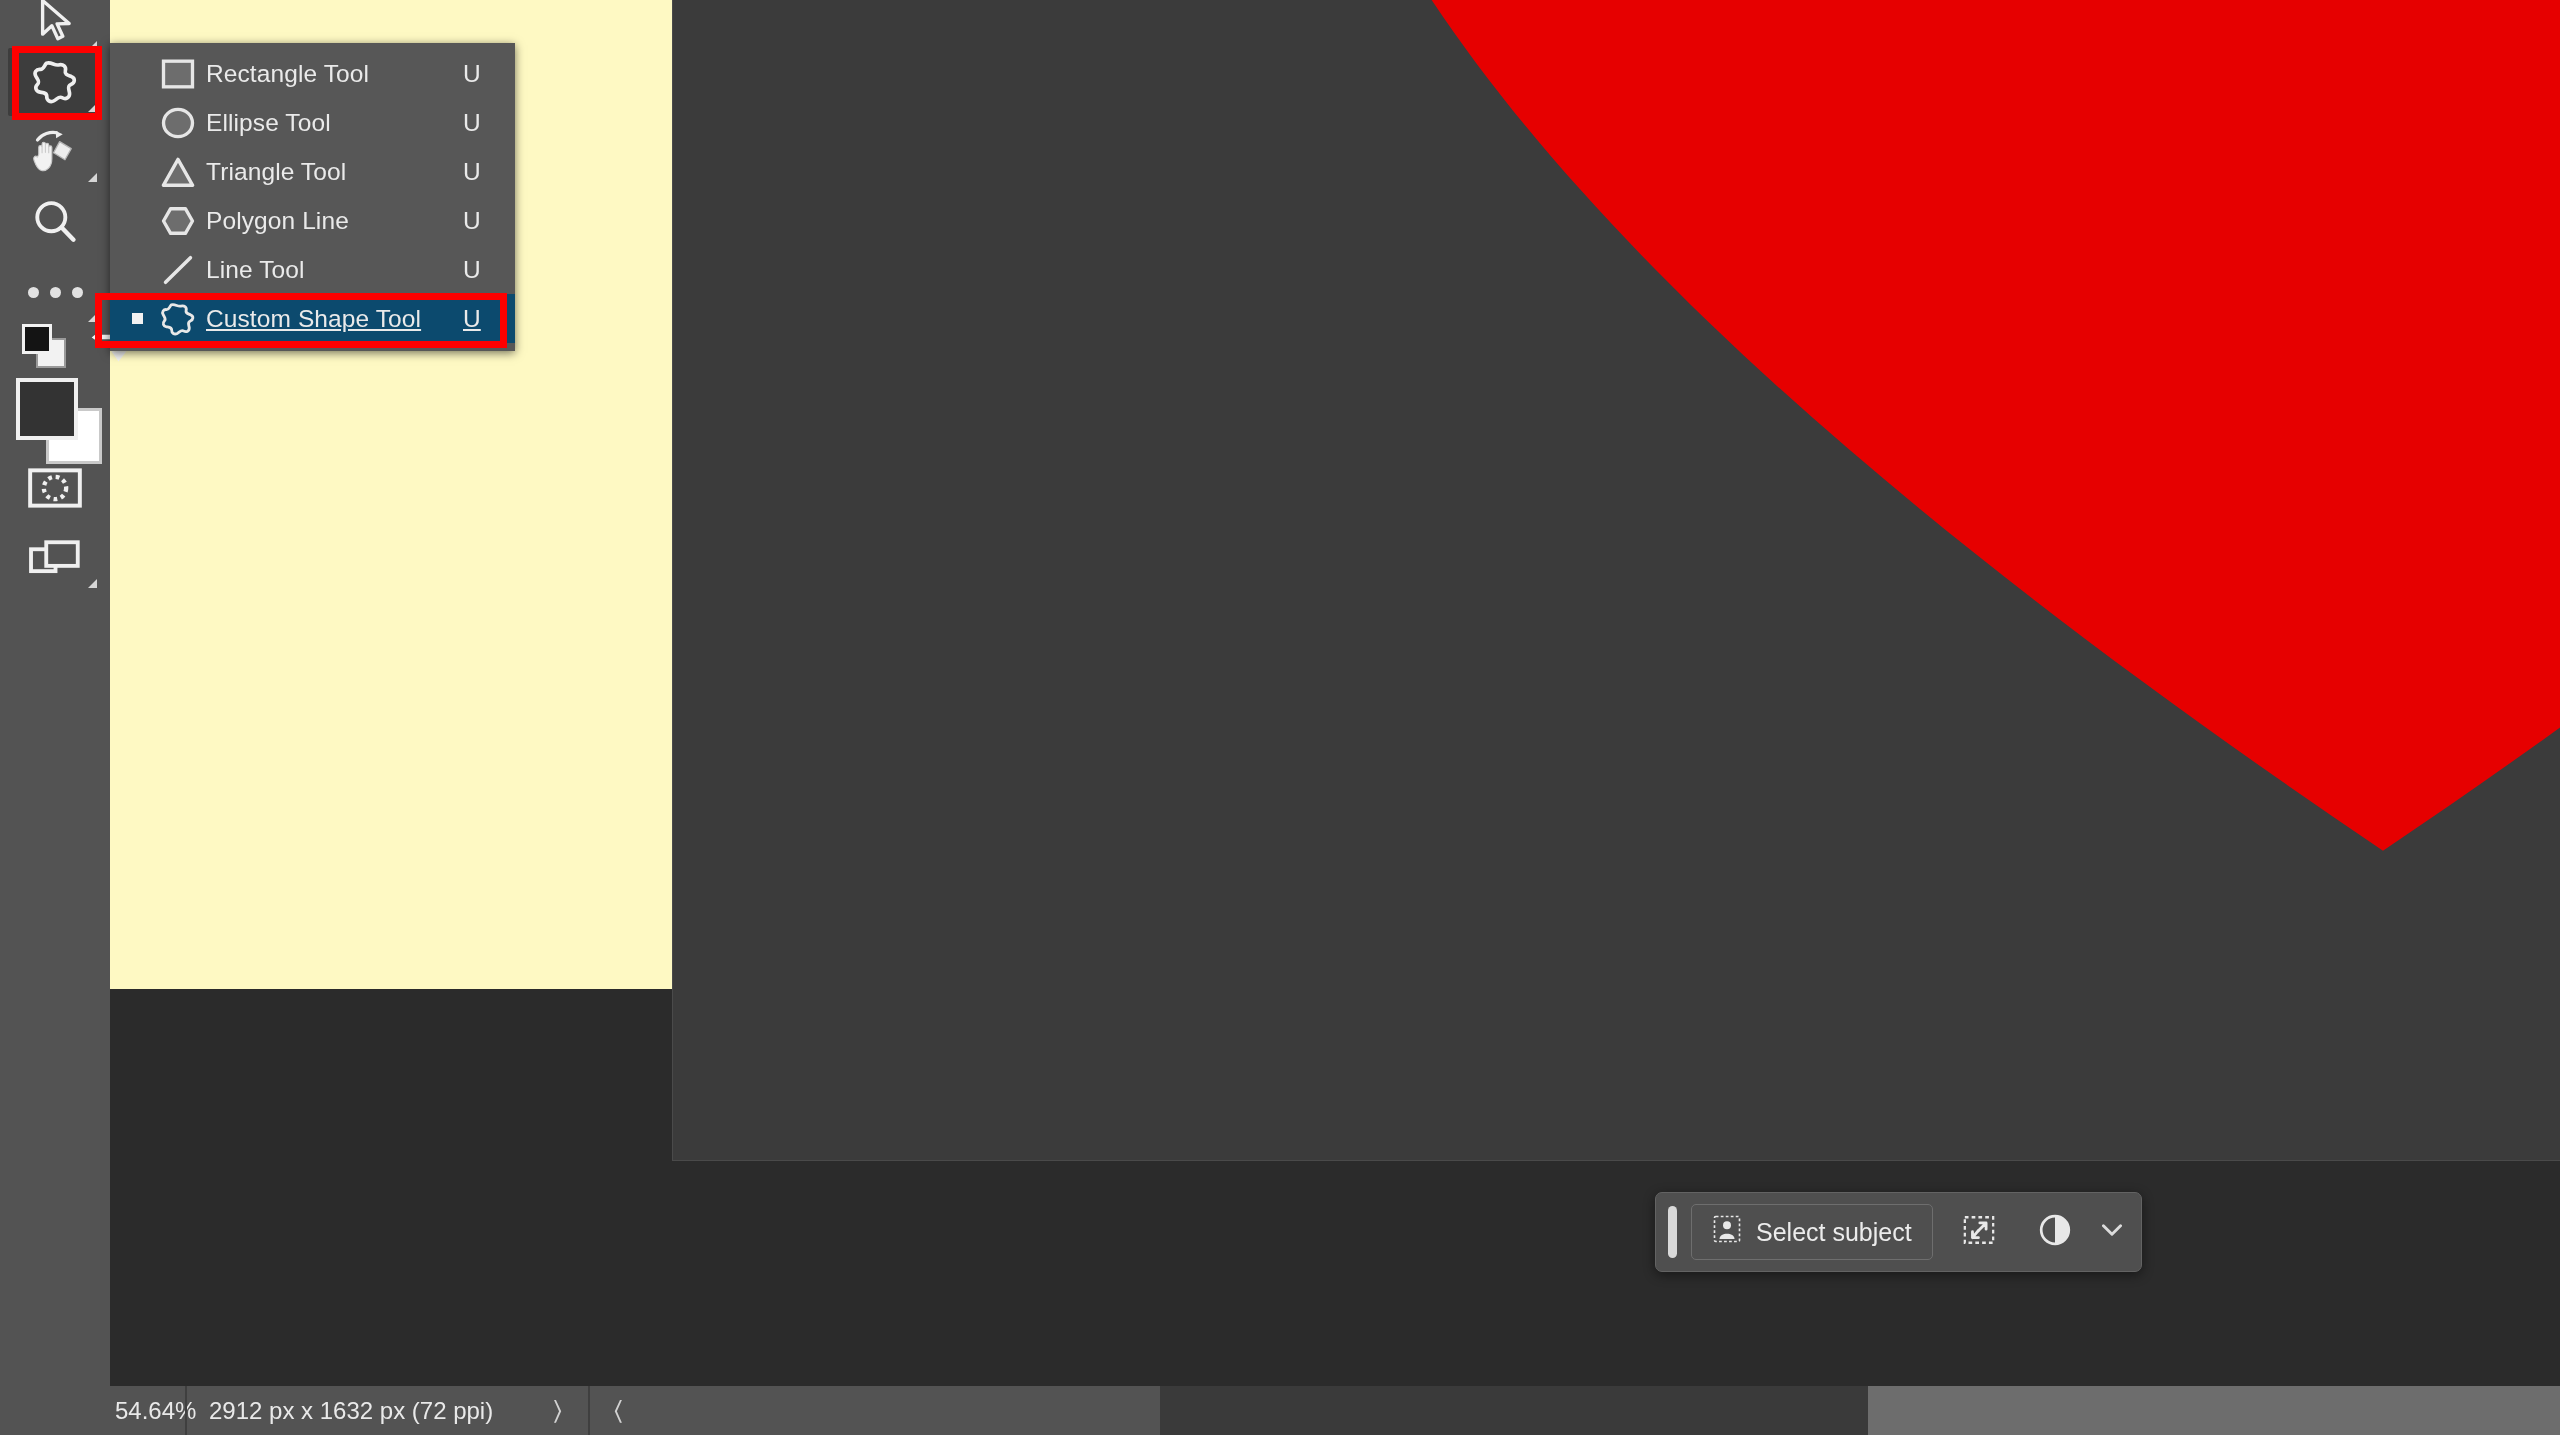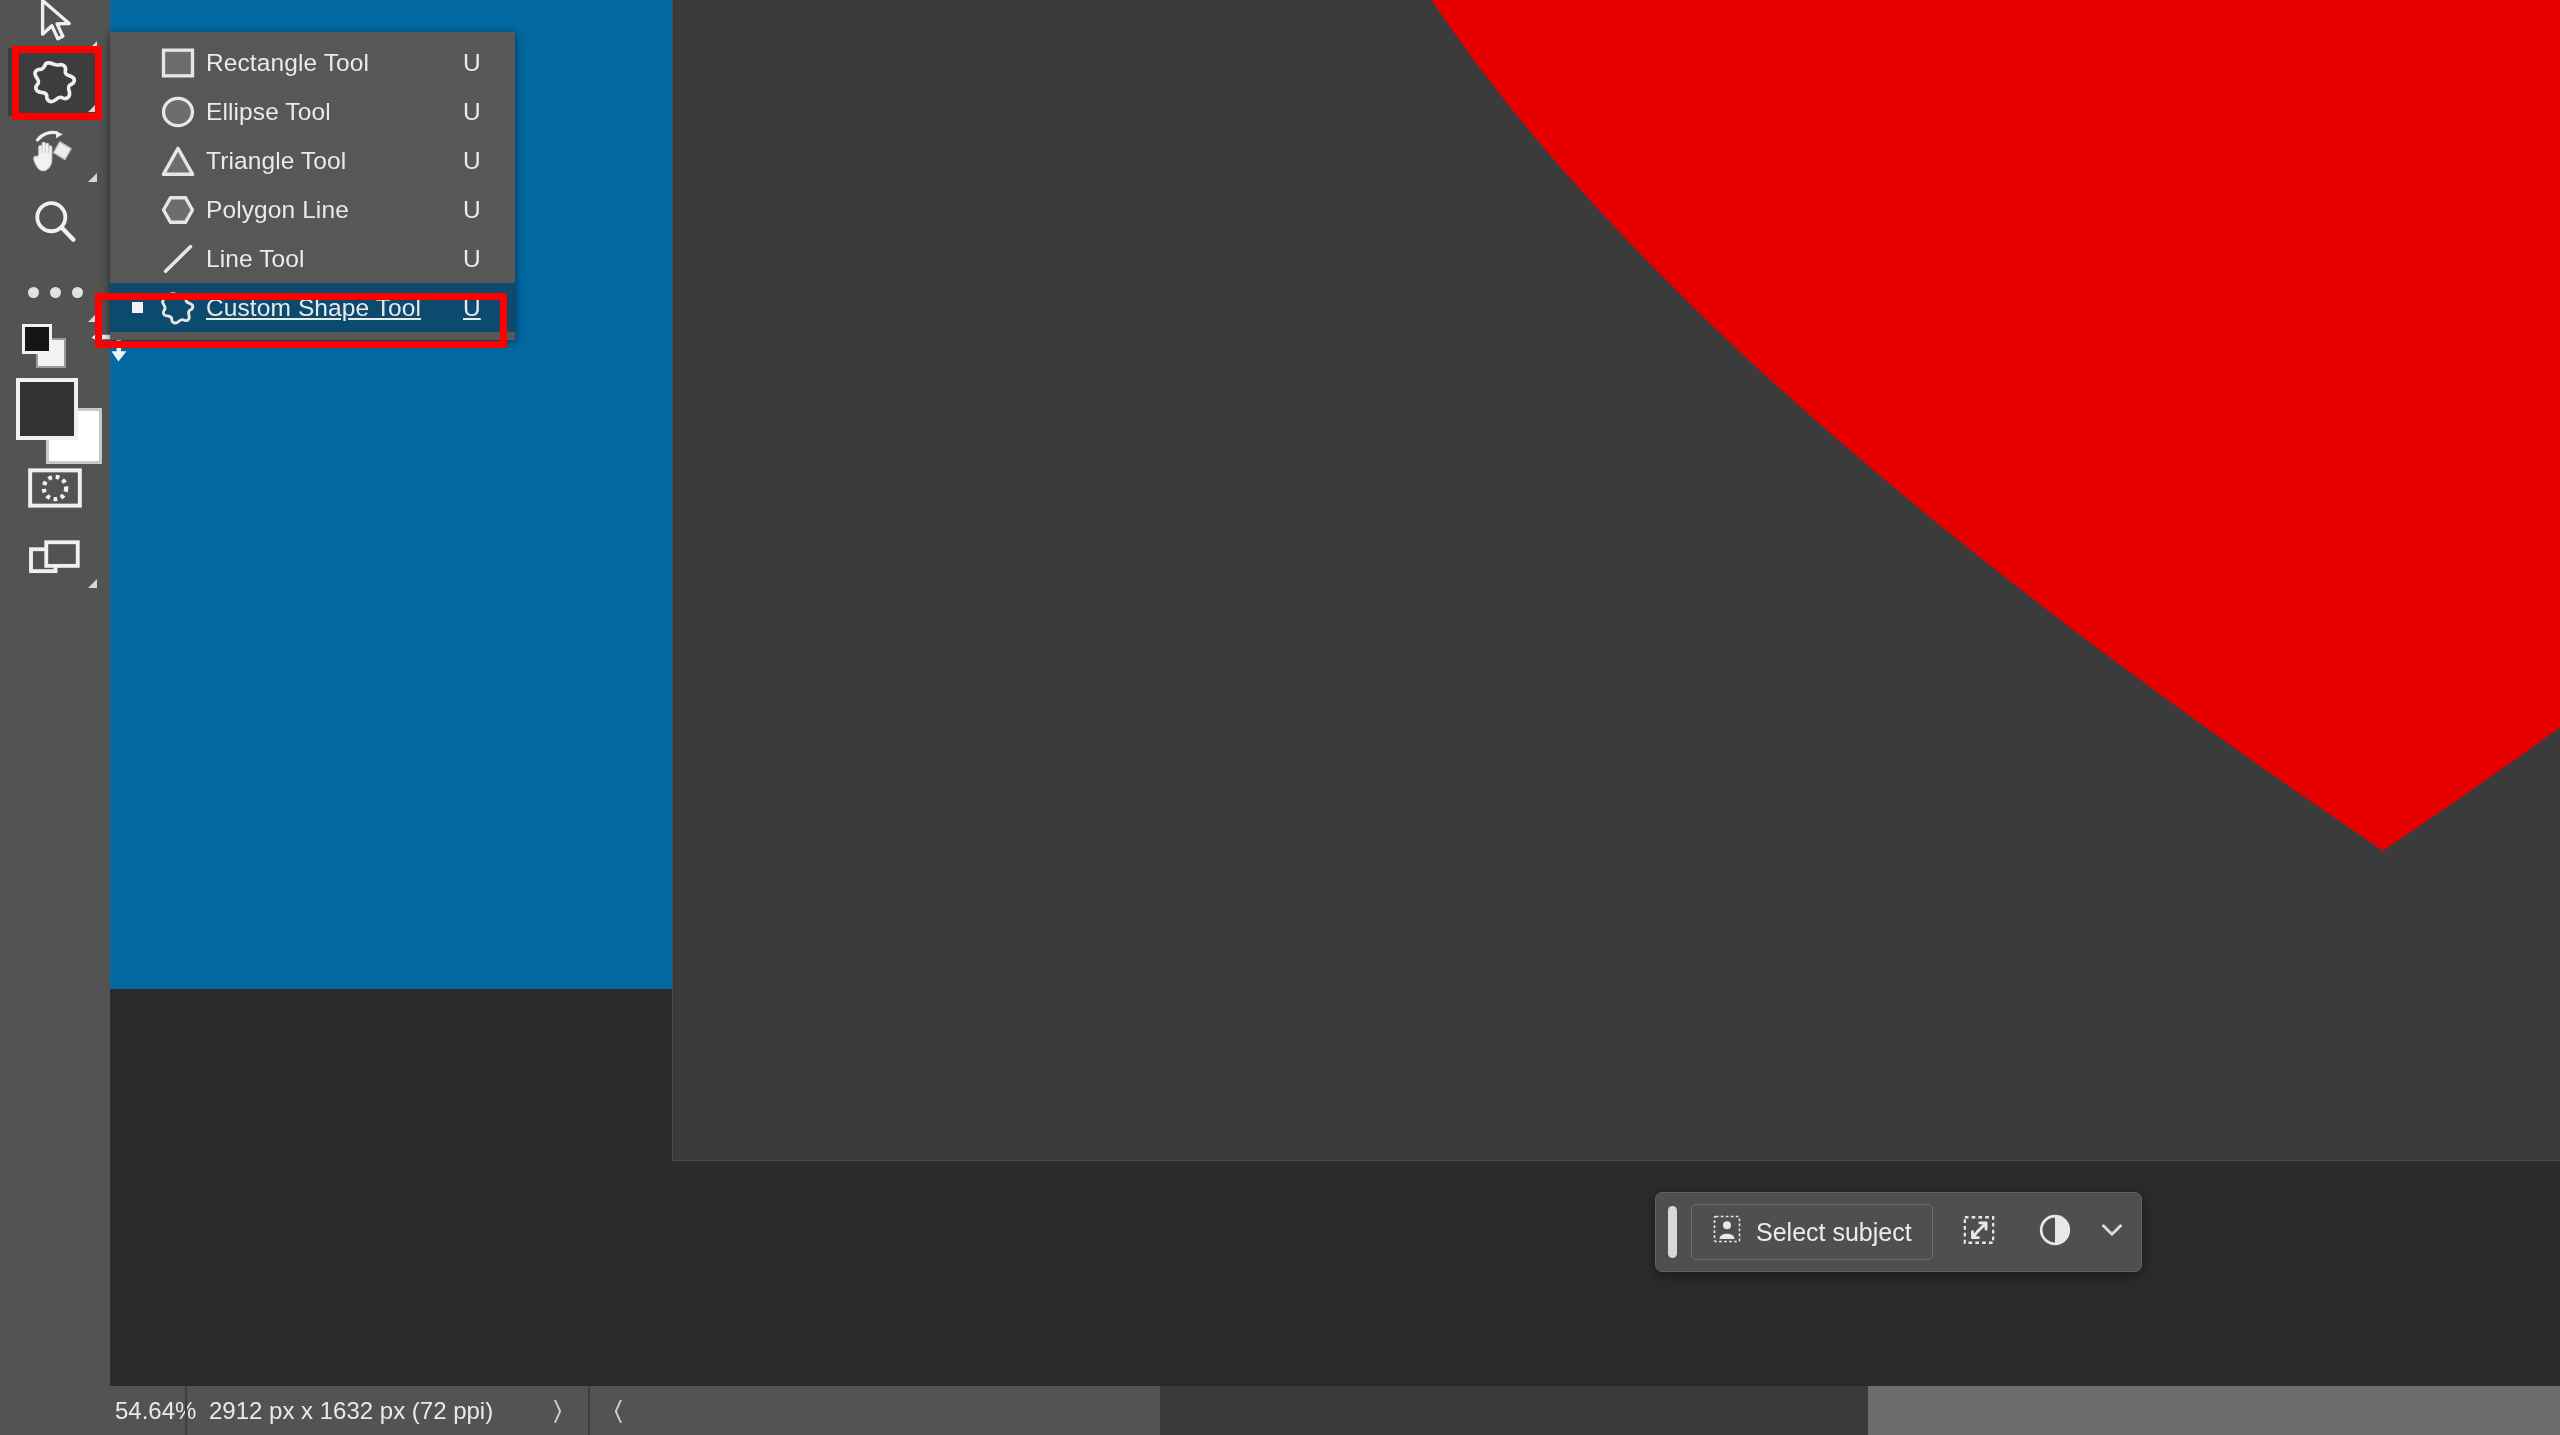--- a/index.html
+++ b/index.html
@@ -38,21 +38,21 @@
   #swatch-mini .fg{left:0;top:2px;width:30px;height:30px;background:#141414;border:3px solid #f2f2f2;}
   #swap-arrows{position:absolute;left:88px;top:322px;}
 
   #swatches{position:absolute;left:16px;top:378px;width:86px;height:86px;}
   #swatches .big{position:absolute;box-sizing:border-box;}
   #swatches .bgbig{left:30px;top:30px;width:56px;height:56px;background:#ffffff;border:3px solid #c9c9c9;}
   #swatches .fgbig{left:0;top:0;width:62px;height:62px;background:#333333;border:4px solid #f0f0f0;}
 
   
   #flyout{
-    position:absolute;left:110px;top:32px;width:405px;
+    position:absolute;left:110px;top:43px;width:405px;
     background:#575757;
     box-shadow:0 2px 9px rgba(0,0,0,.55);
     padding:6px 0 8px 0;
     box-sizing:border-box;
   }
   .menu-row{
     position:relative;height:49px;display:flex;align-items:center;
     padding-left:14px;box-sizing:border-box;color:#eaeaea;
     font-size:24.5px;letter-spacing:.1px;
   }
@@ -62,21 +62,21 @@
   .micon{width:56px;flex:0 0 56px;display:flex;align-items:center;justify-content:center;}
   .mlabel{flex:1 1 auto;white-space:nowrap;}
   .mkey{width:52px;flex:0 0 52px;text-align:left;font-size:24.5px;color:#eaeaea;}
 
   
   .redbox{position:absolute;border:7px solid #fe0000;box-sizing:border-box;pointer-events:none;}
   #redbox-tool{left:12px;top:46px;width:90px;height:74px;}
   #redbox-menu{left:95px;top:293px;width:412px;height:55px;}
 
   
-  #doc-bg{position:absolute;left:110px;top:0;width:2450px;height:989px;background:#0369a1;}
+  #doc-bg{position:absolute;left:110px;top:0;width:2450px;height:989px;background:#fef9c3;}
   #canvas{
     position:absolute;left:562px;top:0;width:1998px;height:1160px;
     background:#3b3b3b;overflow:hidden;
     border-left:1px solid #4a4a4a;border-bottom:1px solid #4a4a4a;
   }
   #heart{position:absolute;left:560px;top:-1050px;width:2300px;height:1980px;}
 
   
   #ctx-bar{
     position:absolute;left:1655px;top:1192px;height:80px;

